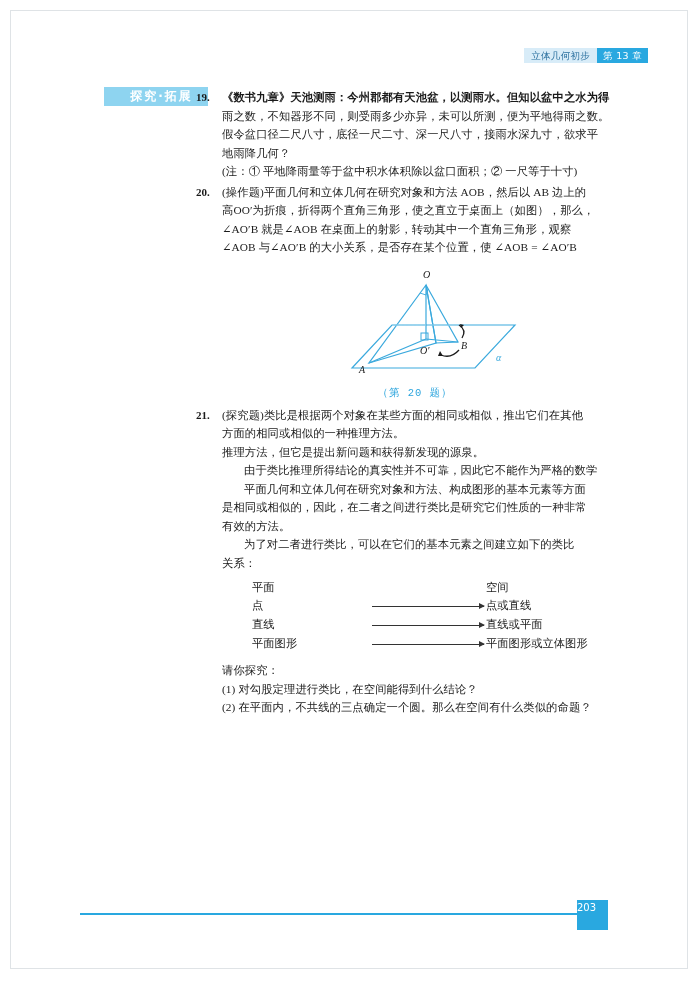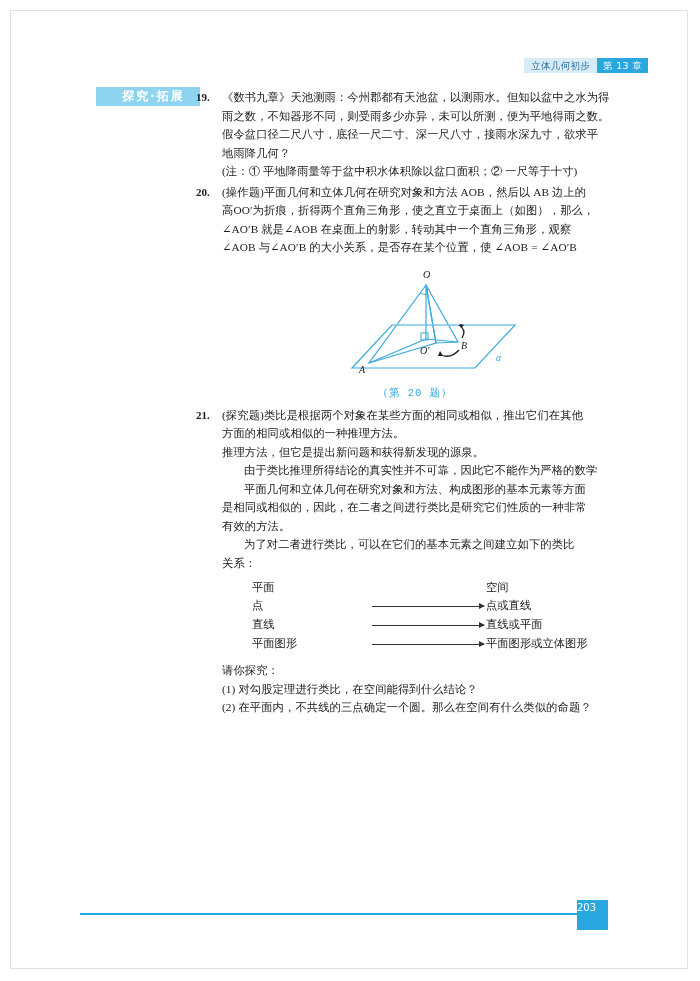--- a/index.html
+++ b/index.html
@@ -25,21 +25,21 @@
     width: 678px;
     height: 959px;
     border: 1px solid #dfe3e6;
     box-sizing: border-box;
   }
 
   
   .header {
     position: absolute;
     right: 52px;
-    top: 58px;
+    top: 48px;
     display: flex;
     align-items: flex-start;
     height: 15px;
   }
   .header-chapter-title {
     background: #d8ecf8;
     color: #2a6f9e;
     font-family: "DejaVu Sans", sans-serif;
     font-size: 9.5px;
     line-height: 15px;
@@ -54,21 +54,21 @@
     font-size: 9.5px;
     line-height: 15px;
     padding: 0 6px;
     letter-spacing: 0.3px;
     white-space: nowrap;
   }
 
   
   .section-tag {
     position: absolute;
-    left: 96px;
+    left: 104px;
     top: 87px;
     width: 104px;
     height: 19px;
     background: #8ed4f0;
     color: #ffffff;
     font-family: "DejaVu Sans", sans-serif;
     font-size: 12px;
     font-weight: bold;
     letter-spacing: 2px;
     text-align: center;
@@ -103,21 +103,21 @@
   .problem-body {
     flex: 1 1 auto;
   }
   .ln {
     font-size: 11.3px;
     line-height: 18.5px;
     letter-spacing: 0.1px;
     white-space: nowrap;
   }
   .indent2 { text-indent: 22px; }
-  .bold { font-weight: normal; }
+  .bold { font-weight: bold; }
 
   
   .figure {
     margin: 6px 0 4px 0;
     text-align: center;
   }
   .figure-caption {
     color: #2aa4dd;
     font-size: 10.5px;
     letter-spacing: 1px;

